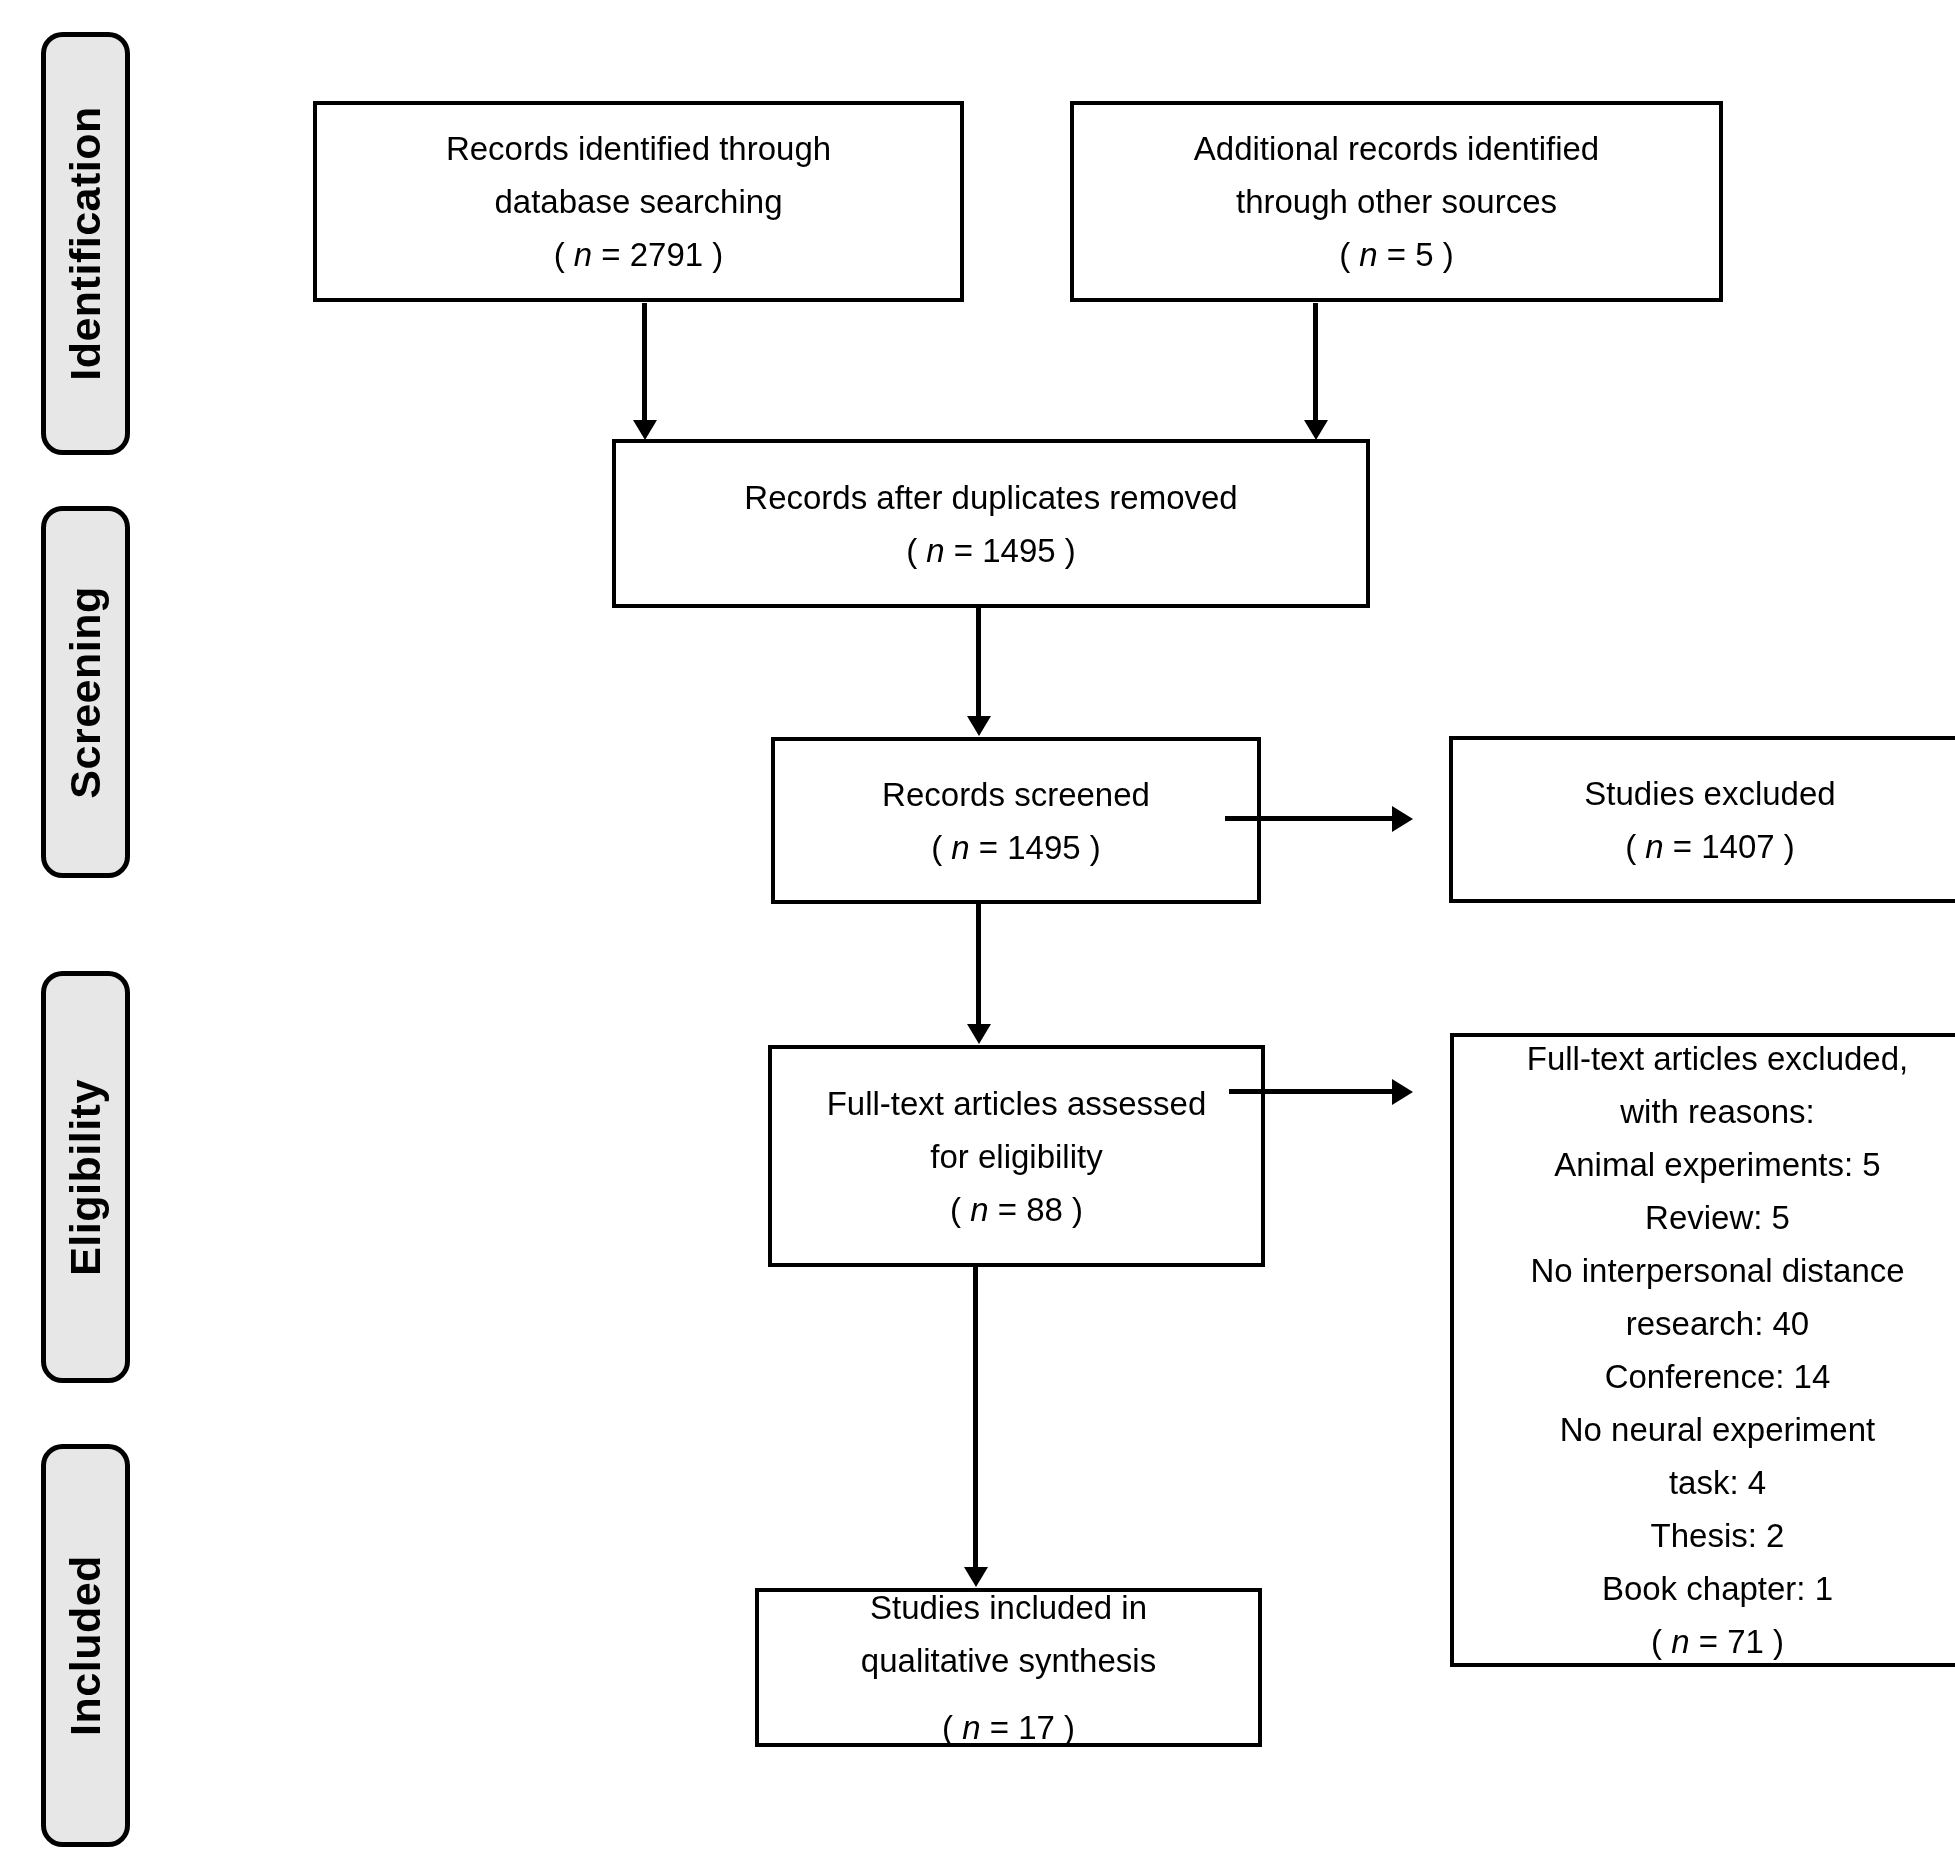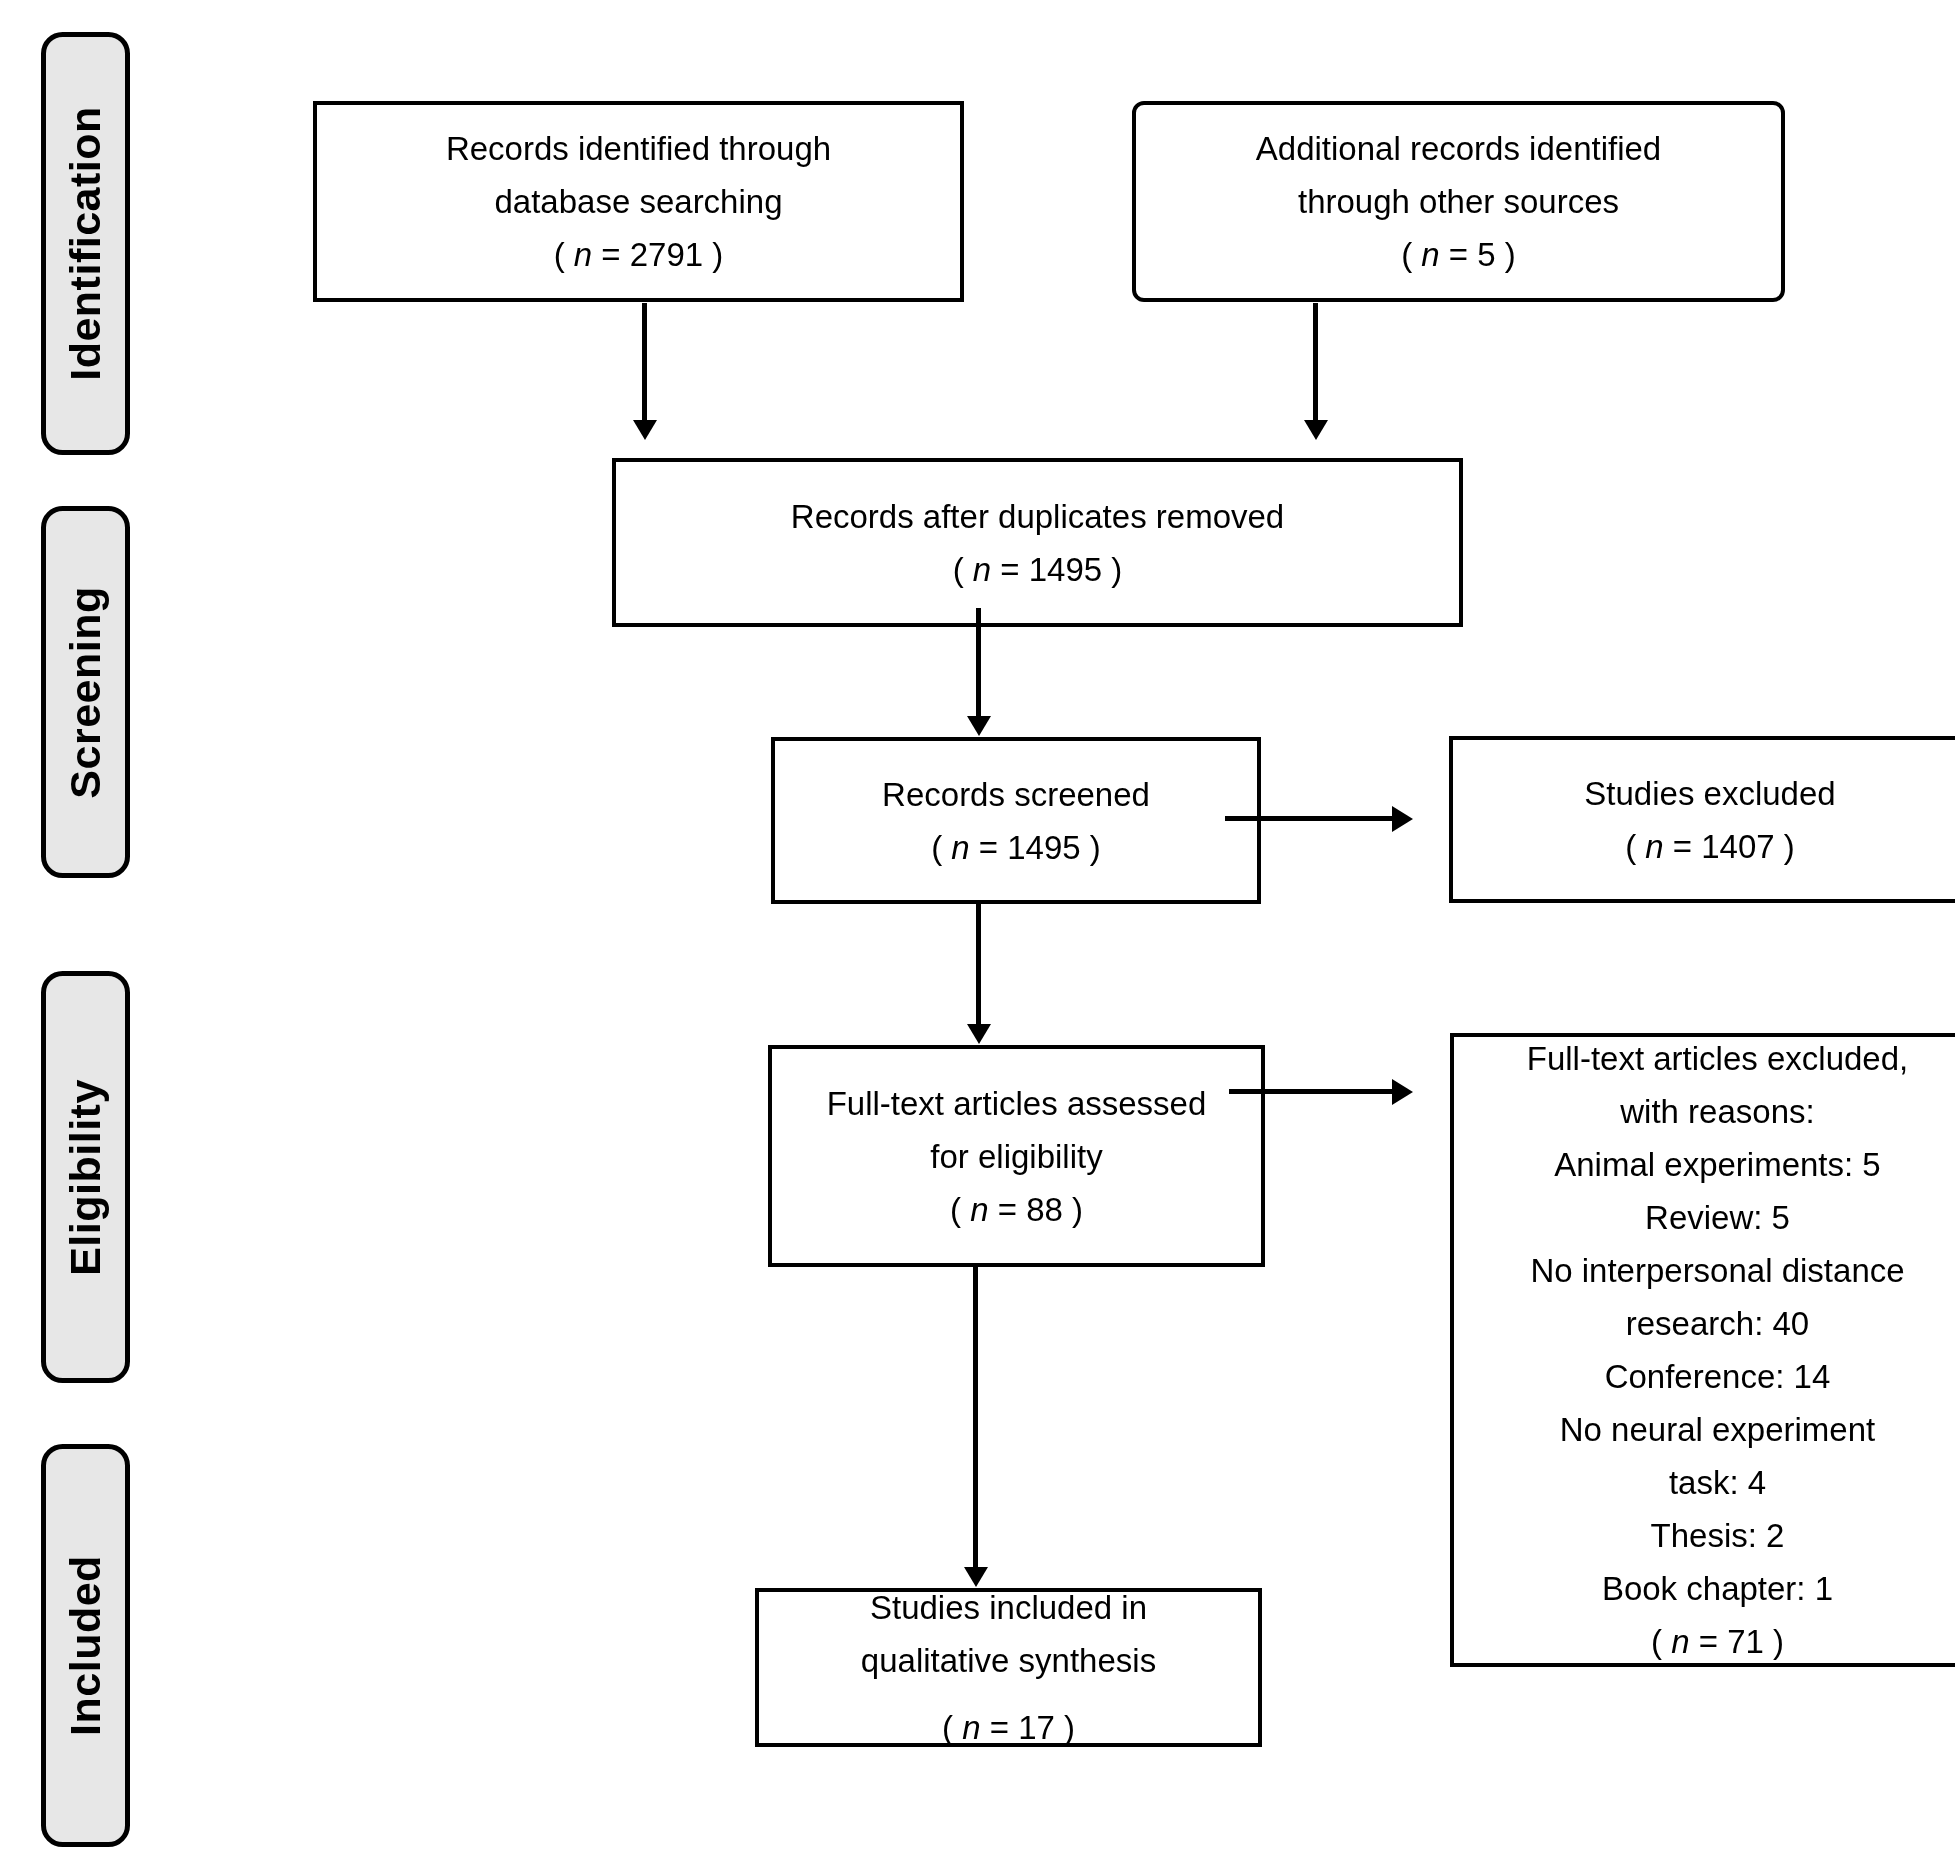--- a/index.html
+++ b/index.html
@@ -51,22 +51,22 @@
     font-size: 33px;
     line-height: 53px;
     padding: 0 9px;
     margin-left: 36px;
   }
   .fbox .lines { white-space: pre-line; }
   .nline span { white-space: pre; }
   .nvar { font-style: italic; }
 
   #box-a { left: 277px;  top: 101px;  width: 651px; height: 201px; }
-  #box-b { left: 1096px; top: 101px;  width: 653px; height: 201px; border-radius: 12px; }
-  #box-c { left: 576px; top: 458px;  width: 851px; height: 169px; }
+  #box-b { left: 1034px; top: 101px;  width: 653px; height: 201px; }
+  #box-c { left: 576px; top: 439px;  width: 758px; height: 169px; }
   #box-d { left: 735px; top: 737px; width: 490px; height: 167px; }
   #box-e { left: 1413px; top: 736px; width: 522px; height: 167px; }
   #box-f { left: 732px; top: 1045px; width: 497px; height: 222px; }
   #box-g { left: 1414px; top: 1033px; width: 520px; height: 634px; padding-left: 24px; }
   #box-h { left: 719px; top: 1588px; width: 507px; height: 159px; gap: 14px; }
 
   
   .varrow {
     position: absolute;
     width: 5.4px;

